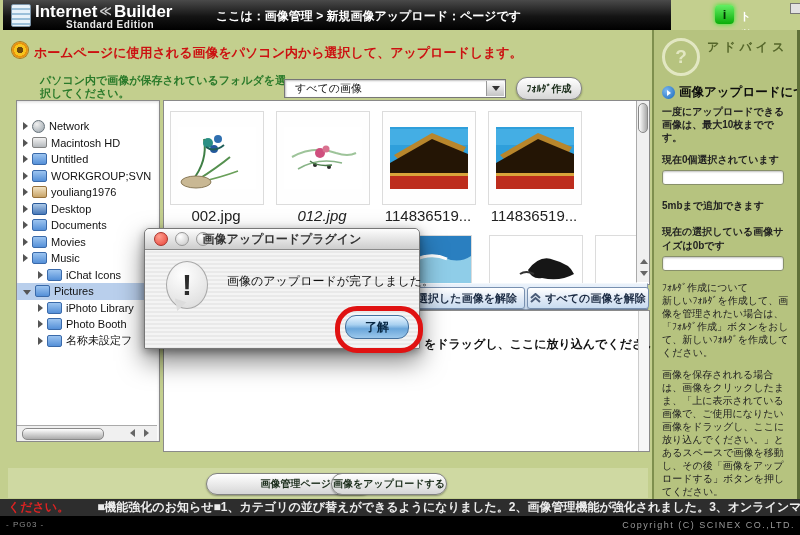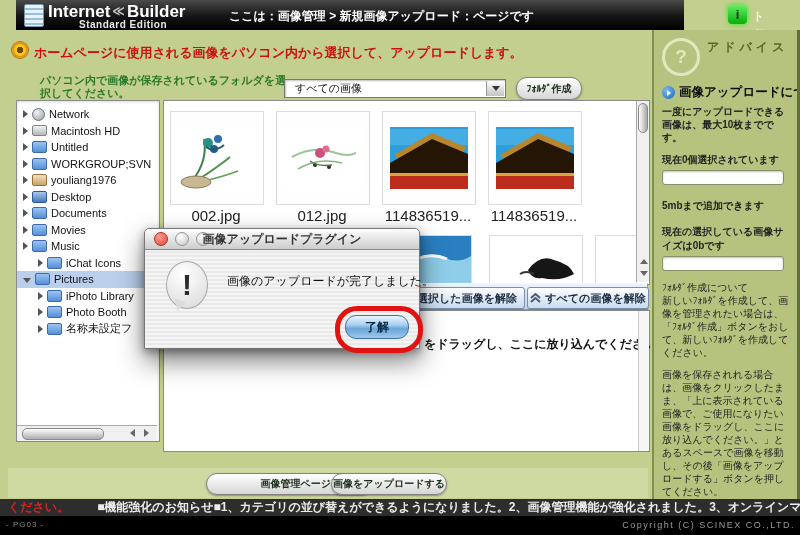--- a/index.html
+++ b/index.html
@@ -1,19 +1,19 @@
 <!DOCTYPE html>
 <html><head>
 <meta charset="utf-8">
 <style>
   html,body{margin:0;padding:0;}
   .stage{position:relative;width:800px;height:535px;overflow:hidden;background:#c3cf8e;
          font-family:"Liberation Sans","DejaVu Sans",sans-serif;}
   
-  .header{position:absolute;left:16px;top:0;width:668px;height:30px;background:linear-gradient(#4a4a4a,#141414 55%,#000);}
+  .header{position:absolute;left:3px;top:0;width:668px;height:30px;background:linear-gradient(#4a4a4a,#141414 55%,#000);}
   .app-icon{position:absolute;left:8px;top:4px;width:18px;height:21px;border:1px solid #7c94a8;border-radius:2px;
             background:repeating-linear-gradient(180deg,#e8f2fa 0 3px,#9cc0da 3px 5px);}
   .logo-text{position:absolute;left:32px;top:2px;color:#fff;font-weight:bold;font-size:17px;white-space:nowrap;}
   .logo-mark{font-size:12px;color:#cfcfcf;padding:0 2px;vertical-align:2px;}
   .logo-sub{position:absolute;left:63px;top:19px;font-size:10px;color:#e8e8e8;font-weight:bold;letter-spacing:.5px;}
   .breadcrumb{position:absolute;left:213px;top:8px;color:#fff;font-weight:bold;font-size:12px;white-space:nowrap;}
   .topmenu-icon{position:absolute;left:712px;top:5px;width:19px;height:19px;border-radius:4px;
                 background:linear-gradient(#64ef64,#09ad09);box-shadow:0 0 5px #2e2;color:#043304;
                 display:flex;align-items:center;justify-content:center;font-weight:bold;font-size:13px;}
   .topmenu-label{position:absolute;left:737px;top:9px;color:#fff;font-weight:bold;font-size:11px;}
@@ -29,21 +29,21 @@
   .select-arrow{position:absolute;right:1px;top:1px;width:17px;height:15px;background:linear-gradient(#fdfdfd,#c4c4c4);
                 border-left:1px solid #999;display:flex;align-items:center;justify-content:center;}
   .select-arrow::after{content:'';border:4px solid transparent;border-top:5px solid #333;margin-top:4px;}
   .pill{border-radius:11px;background:linear-gradient(#ffffff,#d6d6d6);border:1px solid #828282;
         font-size:10px;font-weight:bold;color:#1c2e1c;display:flex;align-items:center;justify-content:center;
         box-shadow:0 1px 2px rgba(0,0,0,.35);cursor:pointer;}
   .create-folder-btn{position:absolute;left:516px;top:77px;width:64px;height:21px;}
   
   .tree{position:absolute;left:16px;top:100px;width:142px;height:340px;background:#fff;border:1px solid #8a8a8a;
         box-shadow:inset 0 1px 3px rgba(0,0,0,.15);overflow:hidden;}
-  .tree-rows{padding-top:5px;}
+  .tree-rows{padding-top:17px;}
   .trow{height:16.5px;display:flex;align-items:center;padding-left:6px;font-size:11px;color:#111;white-space:nowrap;cursor:default;}
   .trow.child{padding-left:21px;}
   .trow.sel{background:#b9cfec;}
   .tri{width:0;height:0;border-top:4px solid transparent;border-bottom:4px solid transparent;border-left:5px solid #555;
        margin-right:4px;flex:none;}
   .tri.open{border-left:4px solid transparent;border-right:4px solid transparent;border-top:5px solid #555;border-bottom:none;margin-top:2px;}
   .fi{width:13px;height:10px;margin-right:4px;border-radius:2px;flex:none;}
   .fi.folder{background:linear-gradient(#9cc4f0,#5590d8);border:1px solid #3a6aaa;}
   .fi.network{border-radius:50%;width:11px;height:11px;background:radial-gradient(circle at 35% 30%,#f0f0f0,#97a2aa);border:1px solid #66727a;}
   .fi.drive{background:linear-gradient(#f2f2f2,#b4b8bc);border:1px solid #828282;height:9px;}
@@ -272,21 +272,21 @@
       <svg width="78" height="62" viewBox="0 0 78 62">
         <rect width="78" height="62" fill="#2f9fdb"></rect>
         <rect y="2" width="78" height="16" fill="#44aee4"></rect>
         <polygon points="4,28 42,6 76,20 72,27 10,34" fill="#b8862c"></polygon>
         <polygon points="0,36 42,12 78,27 78,48 0,52" fill="#241505"></polygon>
         <rect y="46" width="78" height="16" fill="#bd2d1d"></rect>
         <rect y="46" width="78" height="3" fill="#d8a43a"></rect>
       </svg>
     </div>
     <div class="clabel" style="left:5px;">002.jpg</div>
-    <div class="clabel" style="left:111px;">012.jpg</div>
+    <div class="clabel" style="left:111px;font-style:italic;">012.jpg</div>
     <div class="clabel" style="left:217px;">114836519...</div>
     <div class="clabel" style="left:323px;">114836519...</div>
 
     <div class="frag-cell" style="left:246px;top:134px;width:60px;height:48px;">
       <svg width="60" height="48" viewBox="0 0 60 48">
         <rect width="60" height="48" fill="#2a7fc0"></rect>
         <path d="M0 26 Q18 14 34 22 Q48 28 60 20 L60 48 L0 48 Z" fill="#8fcde8"></path>
         <path d="M4 24 Q20 16 36 23" stroke="#ffffff" stroke-width="3" fill="none"></path>
       </svg>
     </div>

